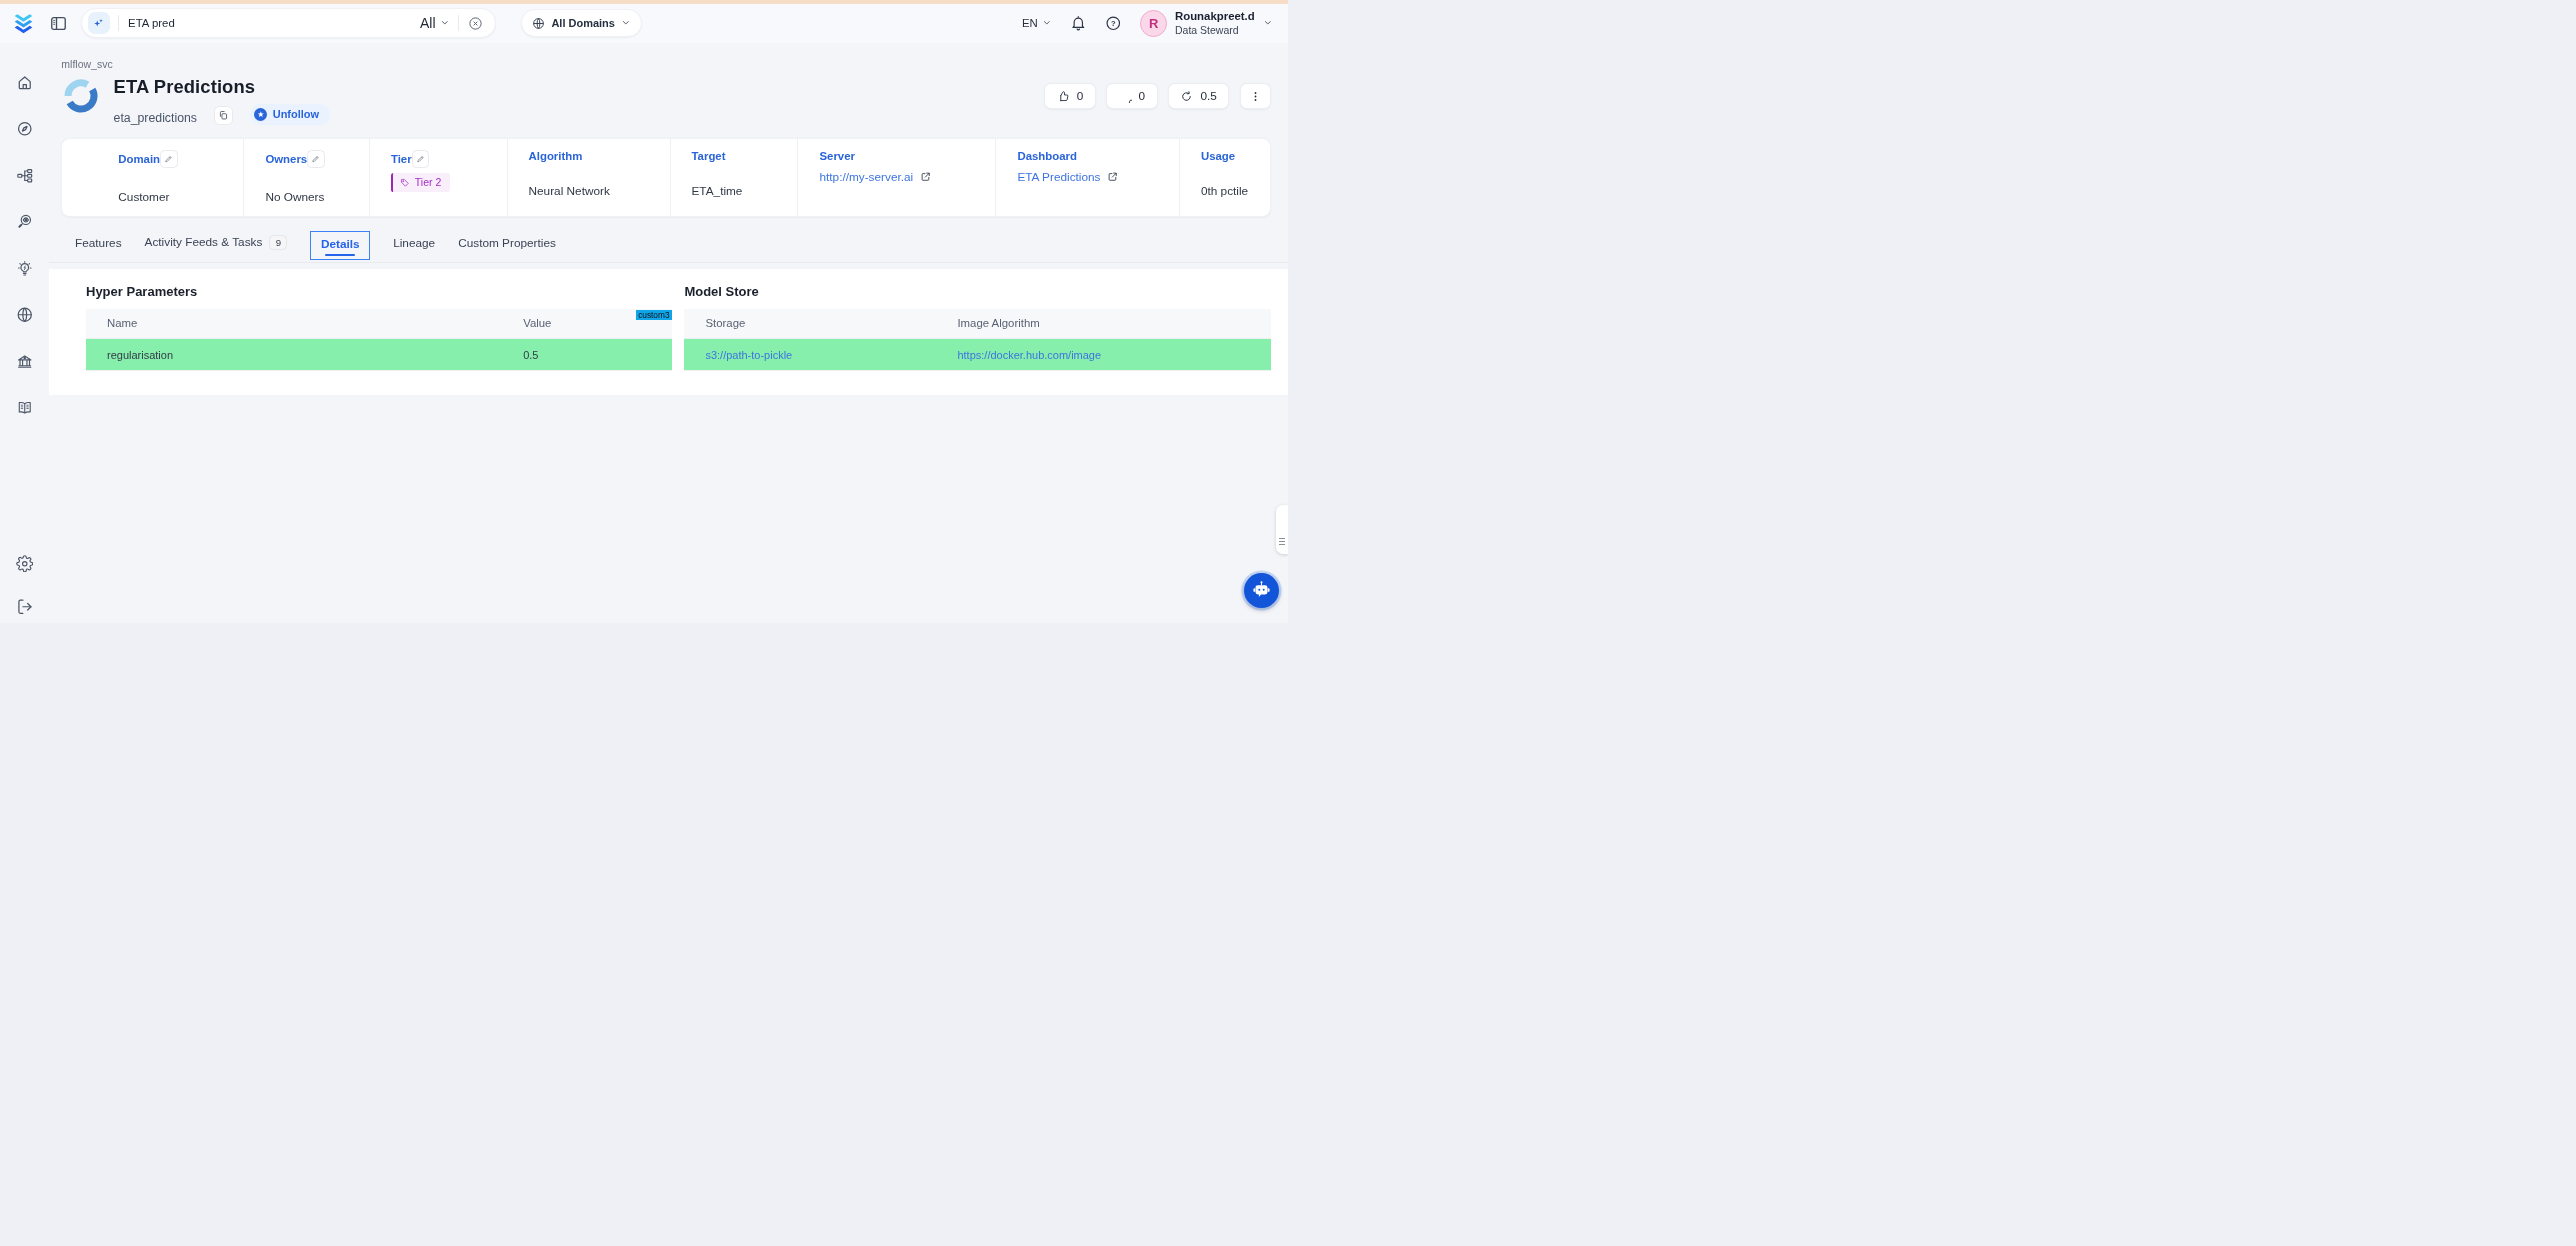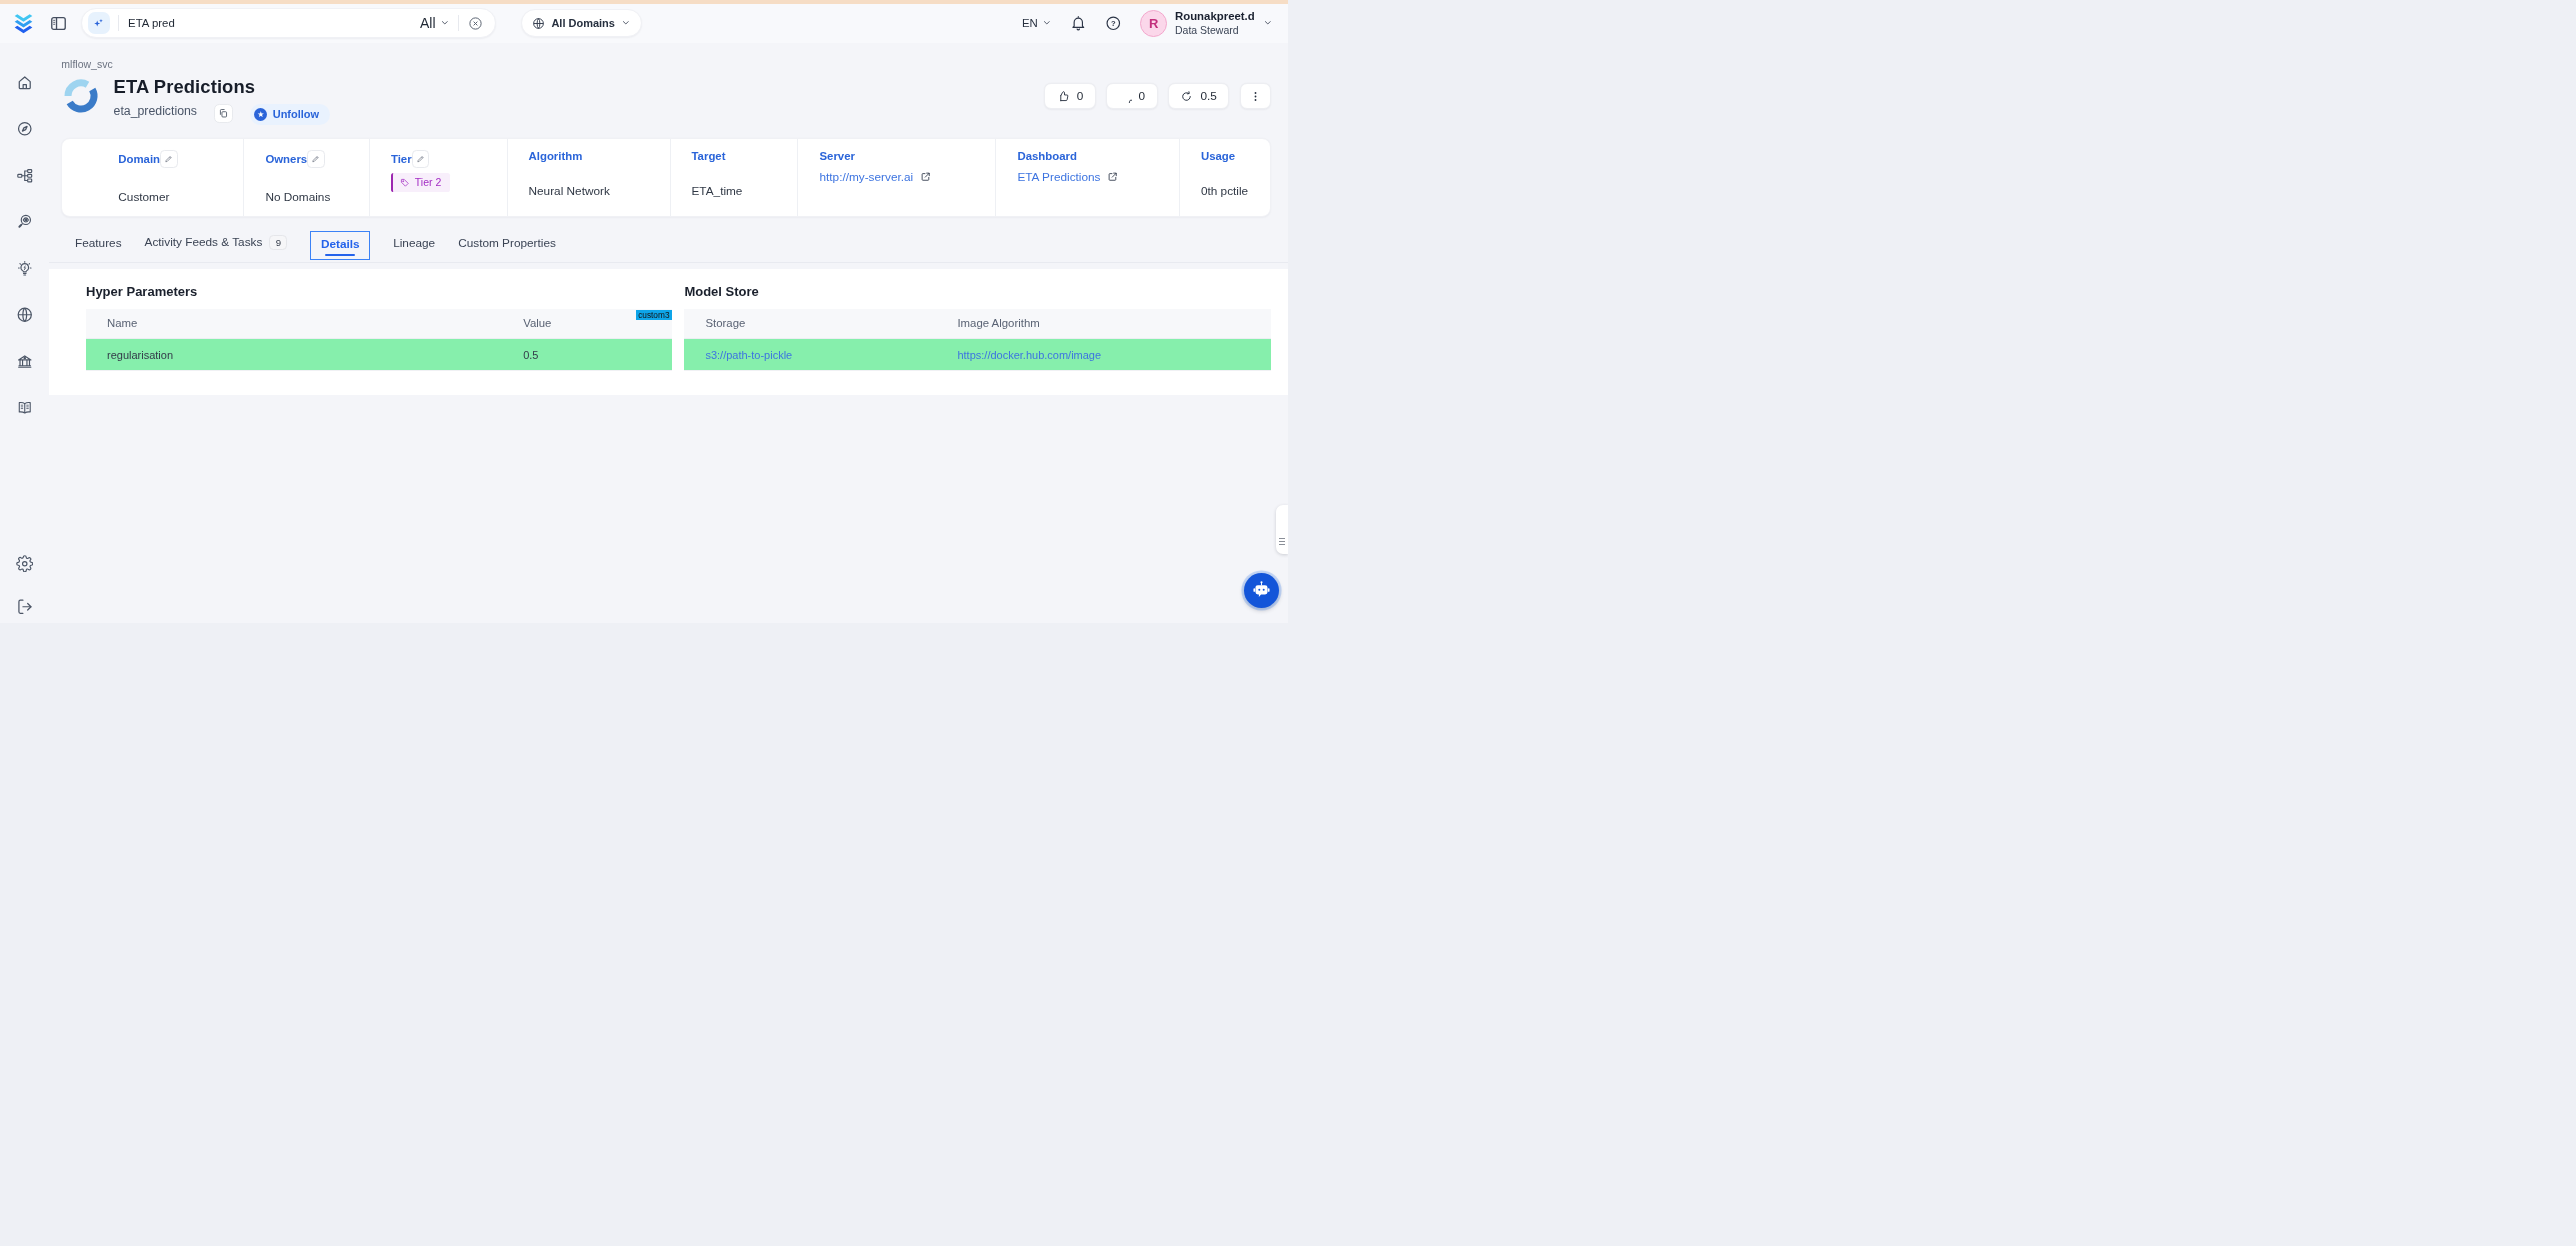--- a/index.html
+++ b/index.html
@@ -42,21 +42,21 @@
   .sspacer { flex:1; }
   .sitem.last { margin-bottom:0; }
   .sitem.pre-last { margin-bottom:26px; }
   .main { flex:1; position:relative; }
 
   .breadcrumb { padding:15.8px 17.5px 0 12.3px; font-size:10.5px; color:#6b7280; }
   .title-row { display:flex; align-items:flex-start; padding:6.1px 17.5px 0 12.3px; }
   .entity-logo { width:40px; height:40px; margin-right:12.3px; }
   .title-block {}
   .page-title { font-size:18.4px; font-weight:700; color:#171d29; letter-spacing:0.1px; }
-  .subtitle-row { display:flex; align-items:flex-start; gap:17px; margin-top:5.3px; }
+  .subtitle-row { display:flex; align-items:flex-end; gap:17px; margin-top:5.3px; }
   .entity-name { font-size:12.3px; color:#4a5568; }
   .copy-box { width:19px; height:19px; background:#fff; border:0.9px solid #e8eaee; border-radius:5.3px;
     display:flex; align-items:center; justify-content:center; cursor:pointer; color:#3a4354; }
   .copy-box svg { width:10.5px; height:10.5px; }
   .follow-pill { height:21px; background:#e9f2fe; border-radius:10.5px; display:flex; align-items:center; gap:5.3px;
     padding:0 10.5px 0 4.4px; cursor:pointer; }
   .star-circle { width:13px; height:13px; border-radius:50%; background:#2a64d9; color:#fff; font-size:7.9px;
     display:flex; align-items:center; justify-content:center; }
   .follow-label { font-size:11px; font-weight:600; color:#2a64d9; }
   .actions { margin-left:auto; display:flex; gap:10.5px; padding-top:7px; }
@@ -487,21 +487,21 @@
         </div>
         <div class="meta-col m2">
           <div class="meta-label">
               <span>Owners</span>
             <span class="pencil-box">
                 <svg class="ic" viewBox="0 0 11 11" width="9.6" height="9.6">
                   <use href="#i-pencil"></use>
                 </svg>
               </span>
             </div>
-          <div class="meta-value">No Domains</div>
+          <div class="meta-value">No Owners</div>
         </div>
         <div class="meta-col m3">
           <div class="meta-label">
               <span>Tier</span>
             <span class="pencil-box">
                 <svg class="ic" viewBox="0 0 11 11" width="9.6" height="9.6">
                   <use href="#i-pencil"></use>
                 </svg>
               </span>
             </div>

